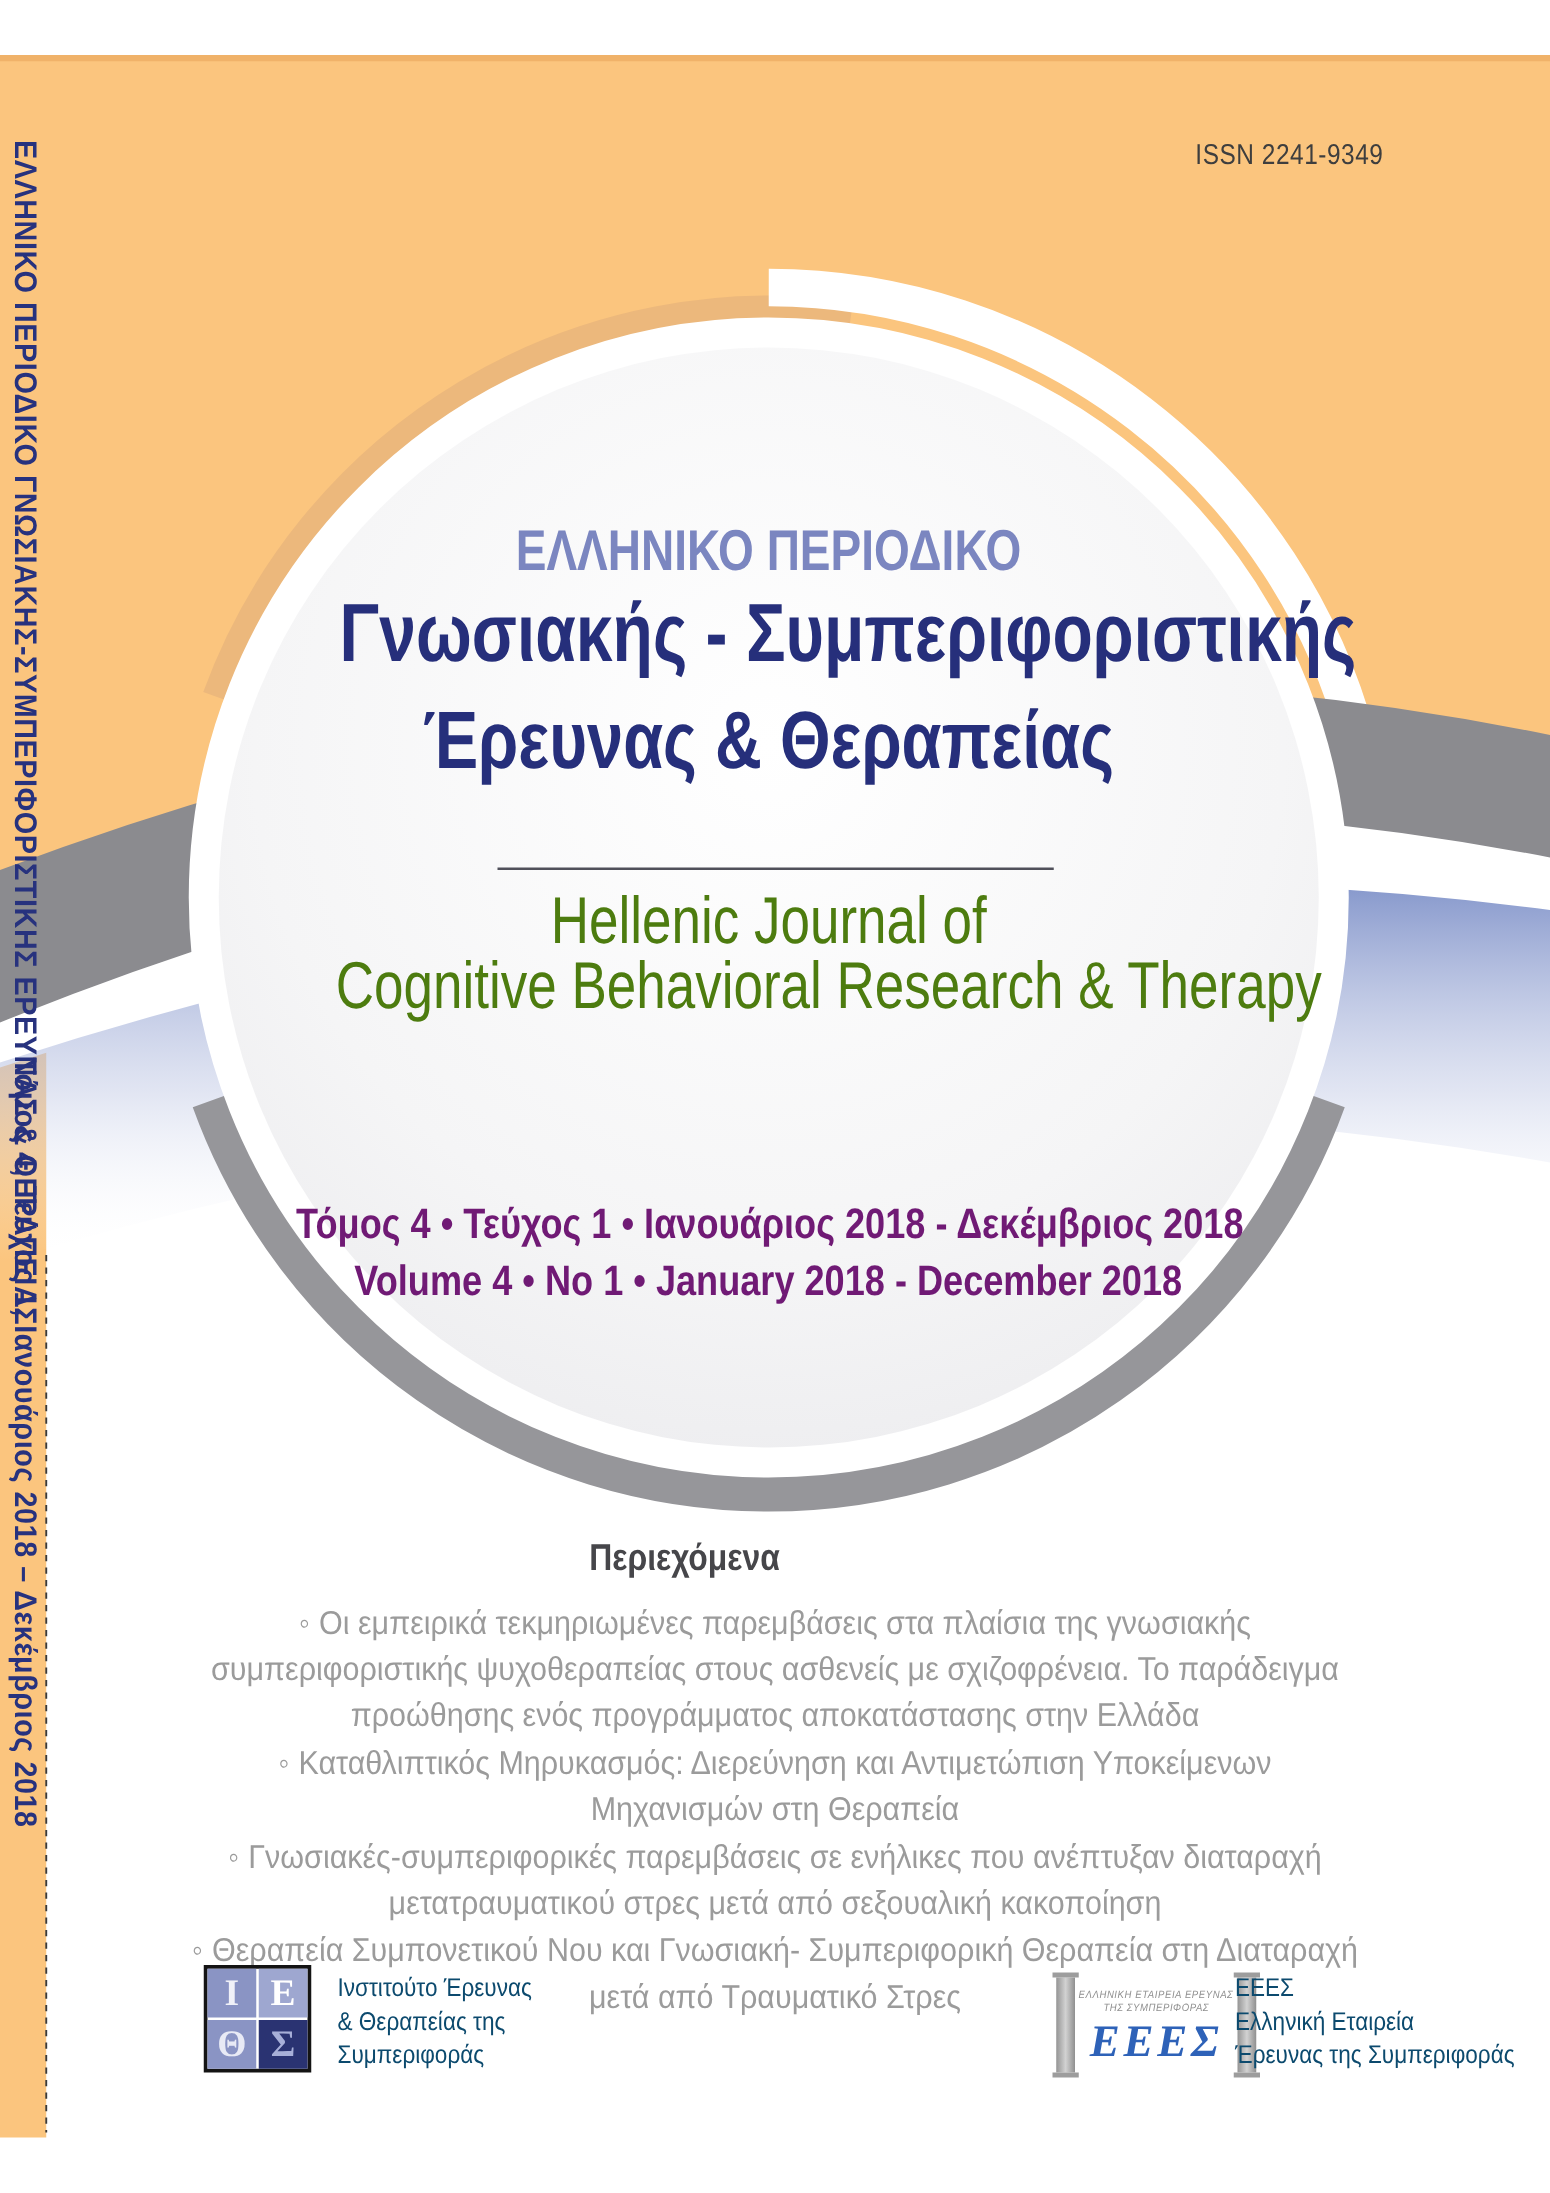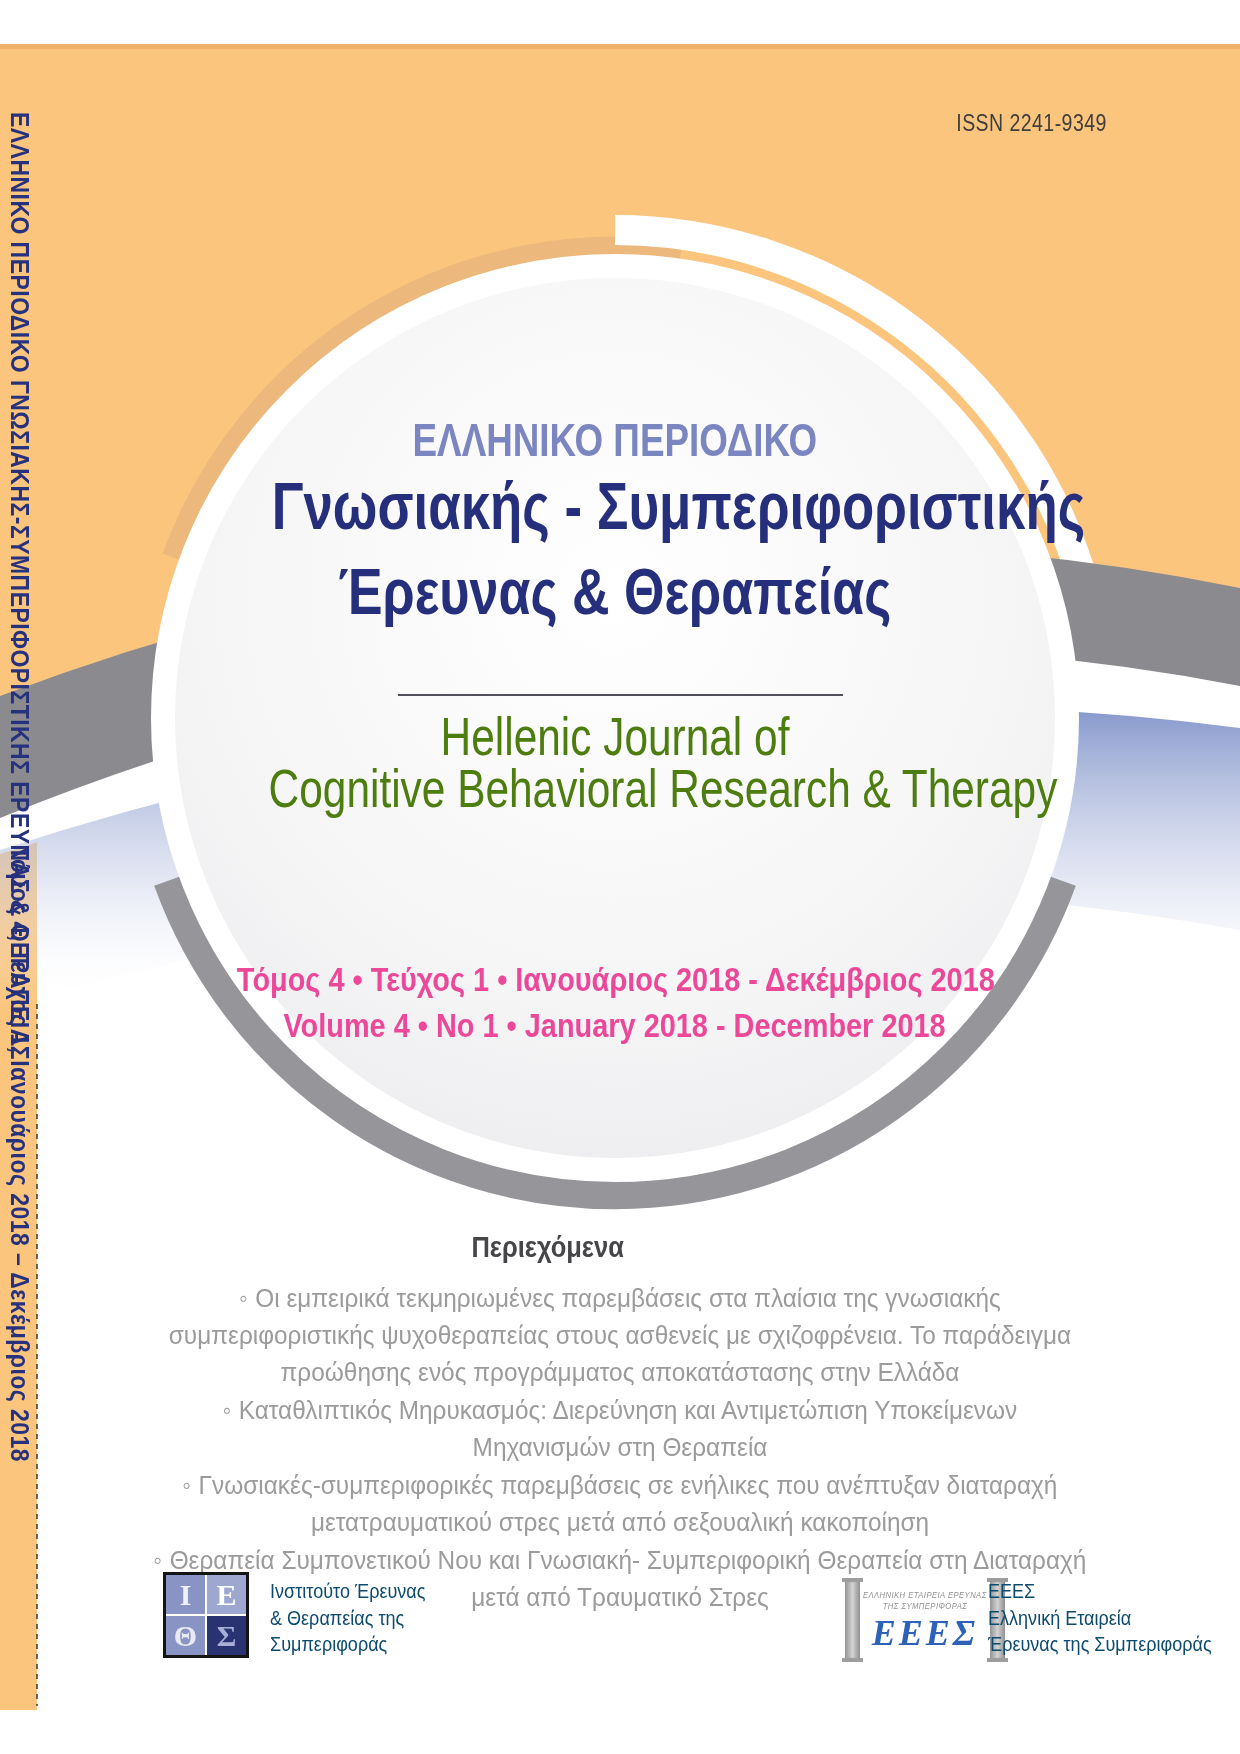--- a/index.html
+++ b/index.html
@@ -21,21 +21,21 @@
   .spine-issue{top:846px;}
 
   .cline{left:170px;width:890px;text-align:center;color:#262F7B;}
   .kicker{top:413px;font-size:46px;font-weight:bold;color:#7B86C0;}
   .t1{top:468px;font-size:66px;font-weight:bold;}
   .t2{top:554px;font-size:65px;font-weight:bold;}
   .rule{top:694px;left:398px;width:445px;height:2px;background:#50505A;}
   .sub{font-size:53px;font-weight:400;color:#4d7c0f;}
   .sub1{top:706px;}
   .sub2{top:758px;text-decoration:underline;}
-  .vol{font-size:34px;font-weight:bold;color:#ec4899;}
+  .vol{font-size:34px;font-weight:bold;color:#701a75;}
   .vol1{top:960px;}
   .vol2{top:1006px;text-decoration:underline;}
 
   .toc-head{top:1230px;left:0;width:1095px;text-align:center;font-size:30px;font-weight:bold;
         color:#46464A;}
   .toc{top:1280px;left:110px;width:1020px;text-align:center;color:#9B9B9B;font-size:26.5px;
         line-height:37px;transform:scaleX(.92);transform-origin:center top;}
   .toc-item{margin:0 0 1px 0;}
   .toc-item .bullet{margin-right:8px;}
 

